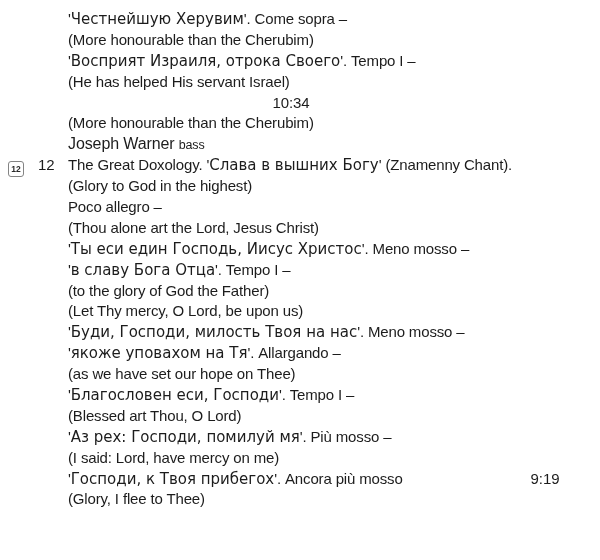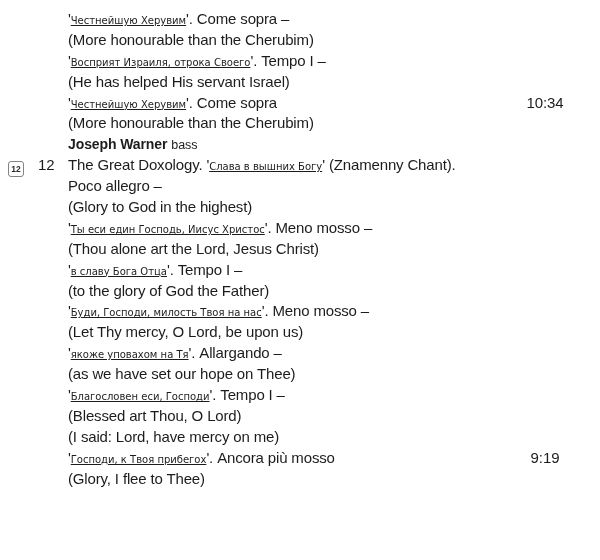--- a/index.html
+++ b/index.html
@@ -23,23 +23,22 @@
     line-height: 20.9px;
     white-space: nowrap;
   }
   .cell { overflow: visible; }
   .text {
     font-size: 15px;
     letter-spacing: -0.15px;
   }
   .cyr {
     font-family: "DejaVu Sans", sans-serif;
-    font-size: 10px;
+    font-size: 15px;
     letter-spacing: 0;
-    text-decoration: underline;
   }
   .num { font-size: 15px; }
   .time {
     font-size: 15px;
     text-align: center;
     letter-spacing: -0.1px;
   }
   .badge {
     display: inline-block;
     box-sizing: border-box;
@@ -50,21 +49,21 @@
     font-size: 8.5px;
     font-weight: 700;
     line-height: 14px;
     text-align: center;
     color: #2a2a2a;
     position: relative;
     top: 2px;
     background: #ffffff;
     cursor: pointer;
   }
-  .credit-name { font-weight: 700; font-size: 14px; letter-spacing: -0.1px; }
+  .credit-name { font-weight: 400; font-size: 16px; letter-spacing: -0.1px; }
   .credit-role { font-size: 12.5px; letter-spacing: -0.1px; }
 </style>
 </head>
 <body>
 
 <div class="tracklist">
   <div class="row">
     <span class="cell badge-cell"></span>
     <span class="cell num"></span>
     <span class="cell text">'<span class="cyr">Честнейшую Херувим</span>'. Come sopra –</span>
@@ -88,21 +87,20 @@
   <div class="row">
     <span class="cell badge-cell"></span>
     <span class="cell num"></span>
     <span class="cell text">(He has helped His servant Israel)</span>
     <span class="cell time"></span>
   </div>
 
   <div class="row">
     <span class="cell badge-cell"></span>
     <span class="cell num"></span>
-    <span class="cell text">'<span class="cyr">Честнейшую Херувим</span>'. Come sopra</span>
     <span class="cell time">10:34</span>
   </div>
 
   <div class="row">
     <span class="cell badge-cell"></span>
     <span class="cell num"></span>
     <span class="cell text">(More honourable than the Cherubim)</span>
     <span class="cell time"></span>
   </div>
 
@@ -116,76 +114,76 @@
   <div class="row">
     <span class="cell badge-cell"><span class="badge">12</span></span>
     <span class="cell num">12</span>
     <span class="cell text">The Great Doxology. '<span class="cyr">Слава в вышних Богу</span>' (Znamenny Chant).</span>
     <span class="cell time"></span>
   </div>
 
   <div class="row">
     <span class="cell badge-cell"></span>
     <span class="cell num"></span>
+    <span class="cell text">(Glory to God in the highest)</span>
+    <span class="cell time"></span>
+  </div>
+
+  <div class="row">
+    <span class="cell badge-cell"></span>
+    <span class="cell num"></span>
     <span class="cell text">Poco allegro –</span>
     <span class="cell time"></span>
   </div>
 
   <div class="row">
     <span class="cell badge-cell"></span>
     <span class="cell num"></span>
-    <span class="cell text">(Glory to God in the highest)</span>
+    <span class="cell text">(Thou alone art the Lord, Jesus Christ)</span>
     <span class="cell time"></span>
   </div>
 
   <div class="row">
     <span class="cell badge-cell"></span>
     <span class="cell num"></span>
     <span class="cell text">'<span class="cyr">Ты еси един Господь, Иисус Христос</span>'. Meno mosso –</span>
     <span class="cell time"></span>
   </div>
 
   <div class="row">
     <span class="cell badge-cell"></span>
     <span class="cell num"></span>
-    <span class="cell text">(Thou alone art the Lord, Jesus Christ)</span>
-    <span class="cell time"></span>
-  </div>
-
-  <div class="row">
-    <span class="cell badge-cell"></span>
-    <span class="cell num"></span>
     <span class="cell text">'<span class="cyr">в славу Бога Отца</span>'. Tempo I –</span>
     <span class="cell time"></span>
   </div>
 
   <div class="row">
     <span class="cell badge-cell"></span>
     <span class="cell num"></span>
     <span class="cell text">(to the glory of God the Father)</span>
     <span class="cell time"></span>
   </div>
 
   <div class="row">
     <span class="cell badge-cell"></span>
     <span class="cell num"></span>
+    <span class="cell text">(Let Thy mercy, O Lord, be upon us)</span>
+    <span class="cell time"></span>
+  </div>
+
+  <div class="row">
+    <span class="cell badge-cell"></span>
+    <span class="cell num"></span>
     <span class="cell text">'<span class="cyr">Буди, Господи, милость Твоя на нас</span>'. Meno mosso –</span>
     <span class="cell time"></span>
   </div>
 
   <div class="row">
     <span class="cell badge-cell"></span>
     <span class="cell num"></span>
-    <span class="cell text">(Let Thy mercy, O Lord, be upon us)</span>
-    <span class="cell time"></span>
-  </div>
-
-  <div class="row">
-    <span class="cell badge-cell"></span>
-    <span class="cell num"></span>
     <span class="cell text">'<span class="cyr">якоже уповахом на Тя</span>'. Allargando –</span>
     <span class="cell time"></span>
   </div>
 
   <div class="row">
     <span class="cell badge-cell"></span>
     <span class="cell num"></span>
     <span class="cell text">(as we have set our hope on Thee)</span>
     <span class="cell time"></span>
   </div>
@@ -197,20 +195,26 @@
     <span class="cell time"></span>
   </div>
 
   <div class="row">
     <span class="cell badge-cell"></span>
     <span class="cell num"></span>
     <span class="cell text">(Blessed art Thou, O Lord)</span>
     <span class="cell time"></span>
   </div>
 
+  <div class="row">
+    <span class="cell badge-cell"></span>
+    <span class="cell num"></span>
+    <span class="cell text">'<span class="cyr">Аз рех: Господи, помилуй мя</span>'. Più mosso –</span>
+    <span class="cell time"></span>
+  </div>
 
   <div class="row">
     <span class="cell badge-cell"></span>
     <span class="cell num"></span>
     <span class="cell text">(I said: Lord, have mercy on me)</span>
     <span class="cell time"></span>
   </div>
 
   <div class="row">
     <span class="cell badge-cell"></span>

